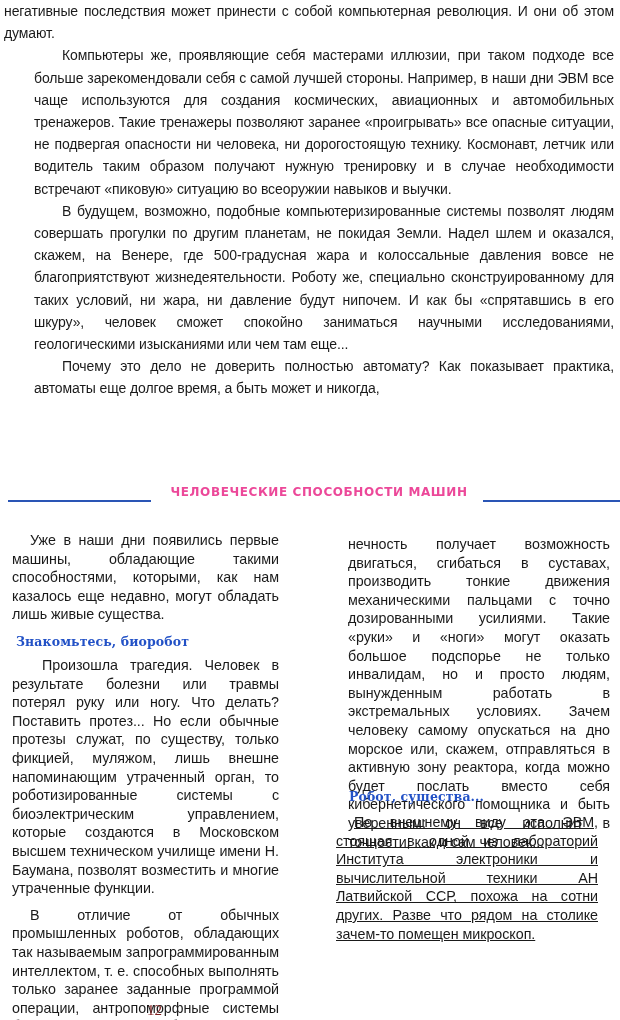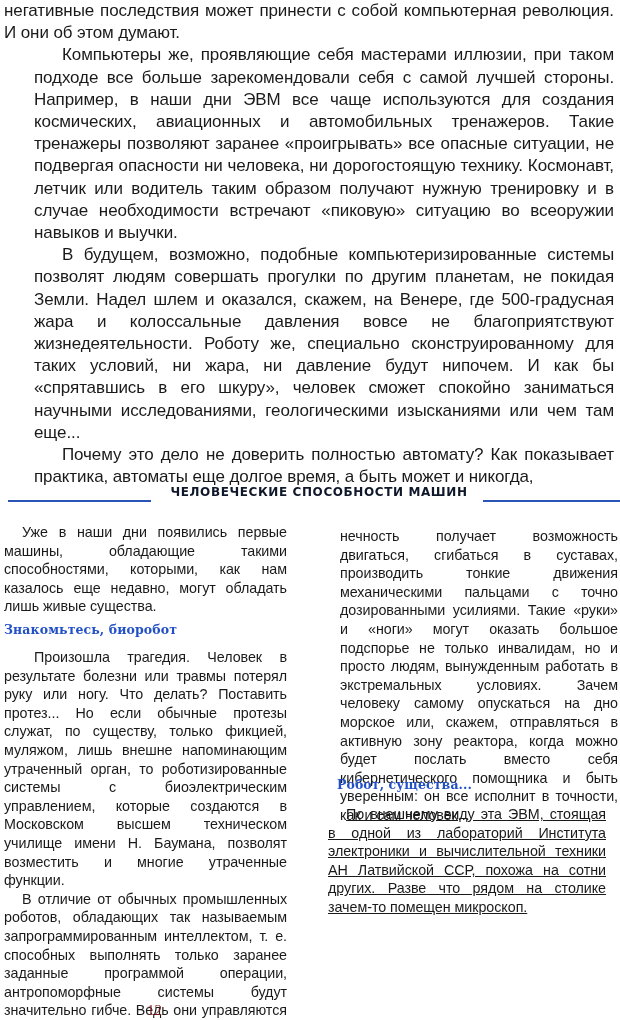--- a/index.html
+++ b/index.html
@@ -13,21 +13,21 @@
       position: relative;
       overflow: hidden;
       color: #1a1a1a;
       font-family: "Liberation Sans", "DejaVu Sans", sans-serif;
     }
     .top-block {
       position: absolute;
       left: 4px;
       top: 0px;
       width: 610px;
-      font-size: 17px;
+      font-size: 14px;
       line-height: 22.2px;
       text-align: justify;
       letter-spacing: -0.1px;
     }
     .top-block p {
       margin: 0;
       text-indent: 0;
     }
     .top-block p.indent {
       text-indent: 28px;
@@ -61,54 +61,54 @@
     .section-title {
       position: absolute;
       left: 152px;
       top: 2px;
       width: 318px;
       text-align: center;
       font-family: "DejaVu Sans", sans-serif;
       font-weight: bold;
       font-size: 12px;
       letter-spacing: 0.6px;
-      color: #0f172a;
+      color: #ec4899;
     }
     .col {
       position: absolute;
       font-size: 14.3px;
       line-height: 18.6px;
       text-align: justify;
       letter-spacing: -0.05px;
     }
     .col-left {
       left: 4px;
       top: 523px;
       width: 283px;
     }
     .col-right {
       left: 340px;
       top: 527px;
       width: 278px;
     }
     .col p {
-      margin: 0;
+      margin: 8px;
     }
     .col p.indent {
       text-indent: 18px;
     }
     .col p.indent-big {
       text-indent: 30px;
     }
     .subhead {
       font-family: "DejaVu Serif", serif;
       font-weight: bold;
       font-size: 12.5px;
       color: #2251c6;
-      margin: 0;
+      margin: 12px;
       letter-spacing: 0.1px;
     }
     .subhead-left {
       position: absolute;
       left: 4px;
       top: 622px;
     }
     .subhead-right {
       position: absolute;
       left: 337px;

